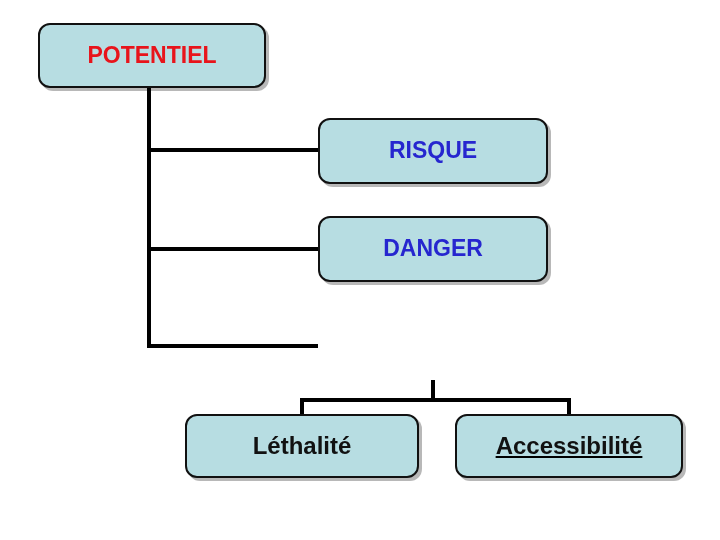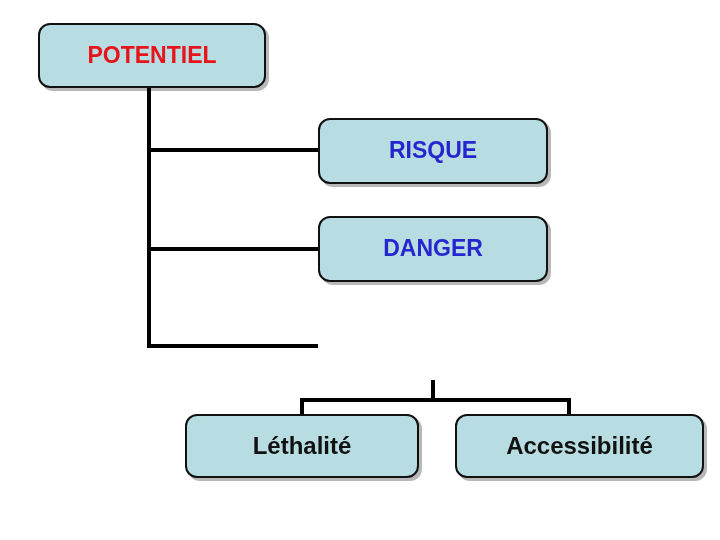--- a/index.html
+++ b/index.html
@@ -75,21 +75,21 @@
   .node-leaf {
     top: 414px;
     height: 64px;
   }
   .node-leaf .node-label {
     color: #111111;
     font-size: 24px;
     font-weight: bold;
   }
   .node-lethalite     { left: 185px; width: 234px; }
-  .node-accessibilite { left: 455px; width: 249px; }
+  .node-accessibilite { left: 455px; width: 228px; text-decoration: underline; }
 </style>
 </head>
 <body>
 
 <div id="diagram">
 
   <svg class="connectors" viewBox="0 0 720 540" width="720" height="540" xmlns="http://www.w3.org/2000/svg">
 
     <line x1="149" y1="88" x2="149" y2="347" stroke="#000000" stroke-width="4"></line>
 

